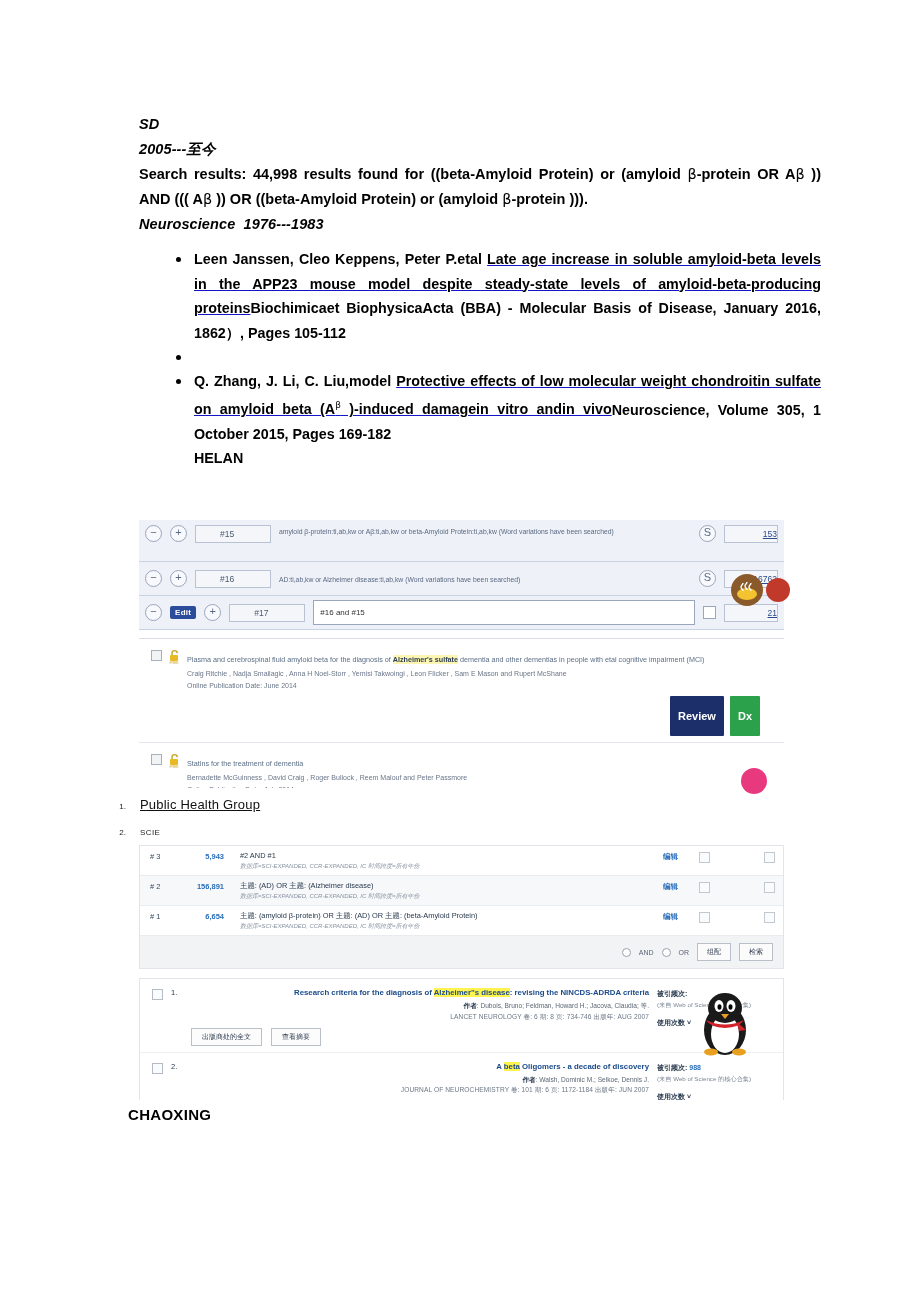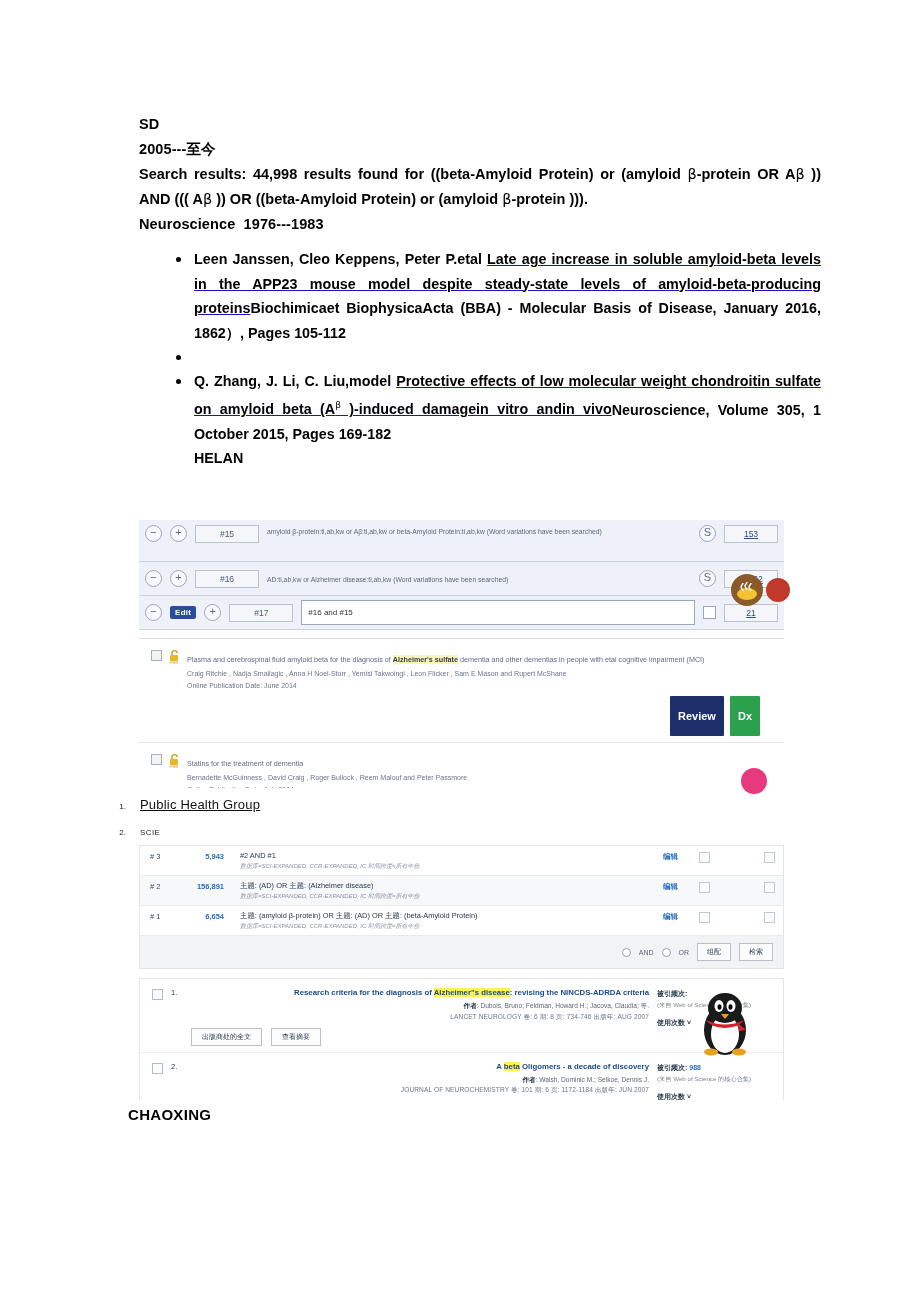--- a/index.html
+++ b/index.html
@@ -3,21 +3,21 @@
 <meta charset="utf-8">
 <style>
   html,body{margin:0;padding:0;background:#fff;}
   body{width:920px;height:1303px;position:relative;overflow:hidden;
        font-family:"Liberation Sans",sans-serif;color:#000;}
   .page{position:absolute;left:0;top:0;width:920px;height:1303px;background:#fff;}
 
   
   .doc{position:absolute;left:139px;top:112px;width:682px;}
   .hline{font-weight:bold;font-size:14.5px;line-height:25px;letter-spacing:0.1px;
-         white-space:pre-wrap;}
+         white-space:pre-wrap;font-style:italic;}
   .hpara{font-weight:bold;font-size:14.5px;line-height:25px;text-align:justify;}
   .beta{font-family:"DejaVu Sans",sans-serif;font-weight:normal;}
 
   
   ul.blist{list-style:none;margin:10px 0 0 0;padding:0;}
   ul.blist>li{position:relative;padding-left:55px;font-weight:bold;font-size:14.3px;
               line-height:24.5px;text-align:justify;margin-bottom:0;}
   ul.blist>li:before{content:"";position:absolute;left:37px;top:10px;width:5px;height:5px;
                      background:#000;border-radius:50%;}
   li.empty{height:24px;}
@@ -31,27 +31,27 @@
   #shot1{left:139px;top:520px;width:645px;height:268px;}
   .ov-strip{background:#eef1f7;}
   .ov-row{display:flex;align-items:center;height:33px;border-bottom:1px solid #c9d2e2;
           padding:0 6px;gap:8px;background:#eef1f7;}
   .ov-row.tall{height:36px;align-items:flex-start;padding-top:5px;}
   .circ{width:15px;height:15px;border-radius:50%;border:1px solid #9aa6bb;background:#f7f9fc;
         color:#5b6b86;font-size:11px;line-height:13px;text-align:center;flex:none;}
   .editbtn{background:#2b4b9b;color:#fff;font-size:8px;font-weight:bold;border-radius:2px;
            padding:2px 5px;flex:none;letter-spacing:.3px;}
   .numbox{border:1px solid #b9c2d2;background:#f4f6fa;font-size:8.5px;color:#4c5a70;
-          padding:3px 18px;min-width:26px;text-align:center;flex:none;}
+          padding:3px 24px;min-width:26px;flex:none;}
   .qtext{font-size:6.8px;color:#5a6a84;line-height:9px;flex:1;padding-top:2px;}
   .qinput{flex:1;background:#fff;border:1px solid #9aa6bb;font-size:8px;color:#333;
           padding:4px 6px;height:15px;line-height:15px;}
   .smallsq{width:11px;height:11px;border:1px solid #9aa6bb;background:#fff;flex:none;}
   .cntbox{border:1px solid #b9c2d2;background:#f4f6fa;font-size:8.5px;color:#2a4b8d;
-          padding:3px 0;width:52px;text-align:center;flex:none;text-decoration:underline;}
+          padding:3px 0;width:52px;text-align:right;flex:none;text-decoration:underline;}
   .ov-gap{height:8px;background:#fff;}
 
   .coc-wrap{background:#fff;border-top:1px solid #dadde2;}
   .coc-item{display:flex;padding:9px 10px 6px 12px;border-bottom:1px solid #e3e6ea;gap:6px;}
   .coc-cb{width:9px;height:9px;border:1px solid #a9b0bb;background:#f2f3f5;margin-top:2px;flex:none;}
   .freeic{width:13px;flex:none;margin-top:1px;}
   .coc-body{flex:1;}
   .coc-title{font-size:7.2px;color:#5b6e86;line-height:10.5px;}
   .hl-a{background:#fdf6b2;color:#2c3e55;font-weight:bold;}
   .coc-auth{font-size:7px;color:#6a7689;line-height:10px;margin-top:3px;}

